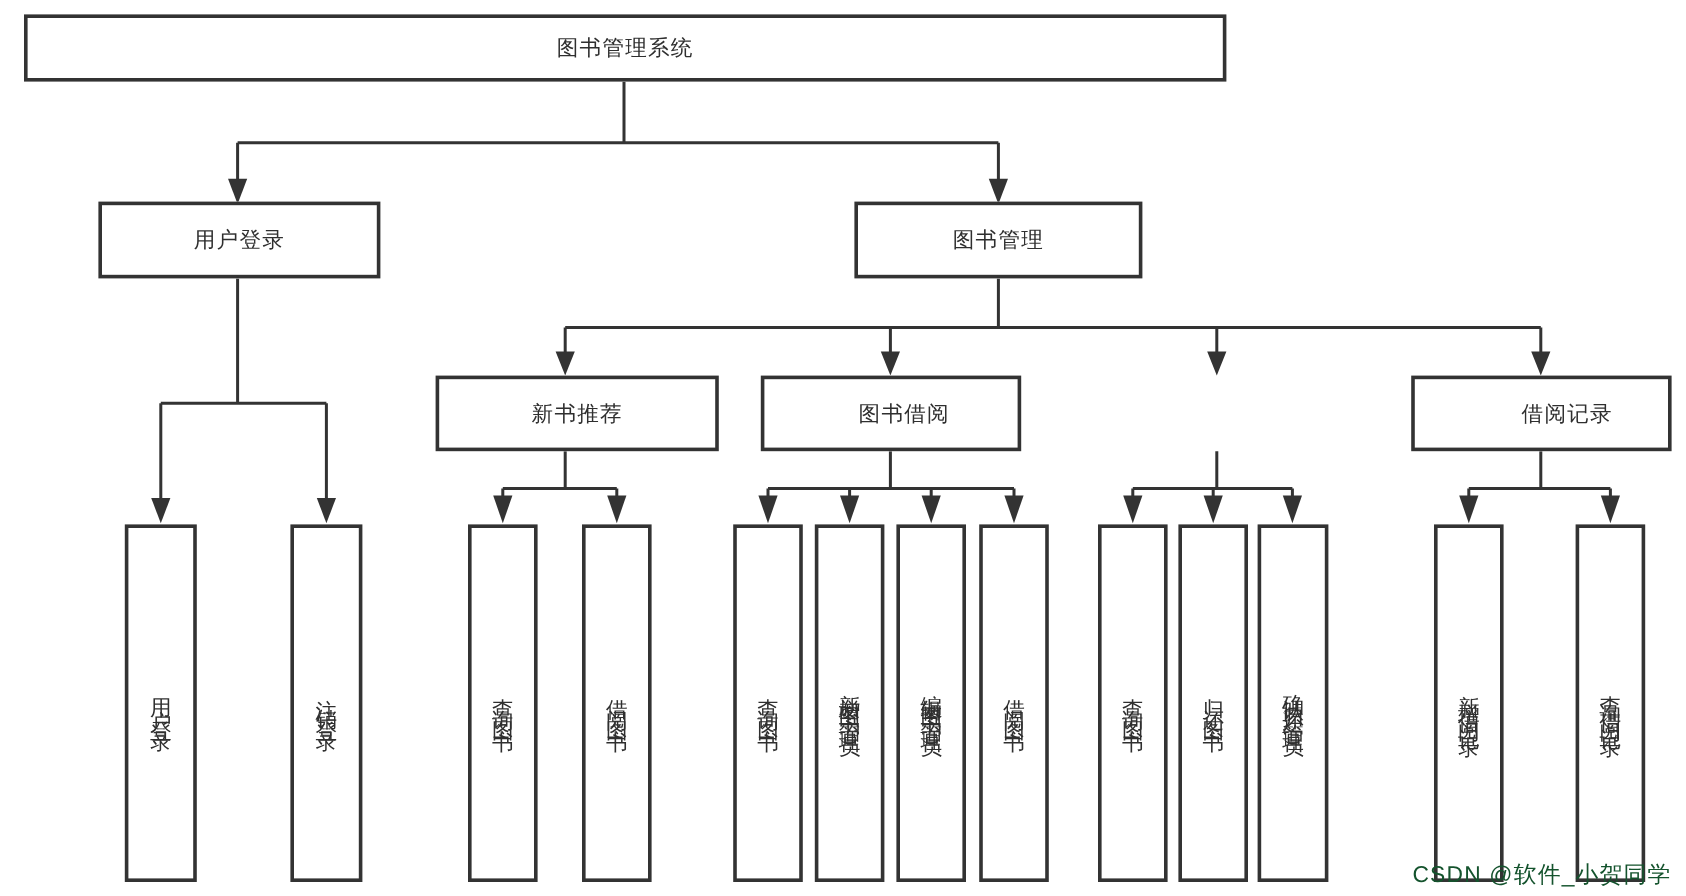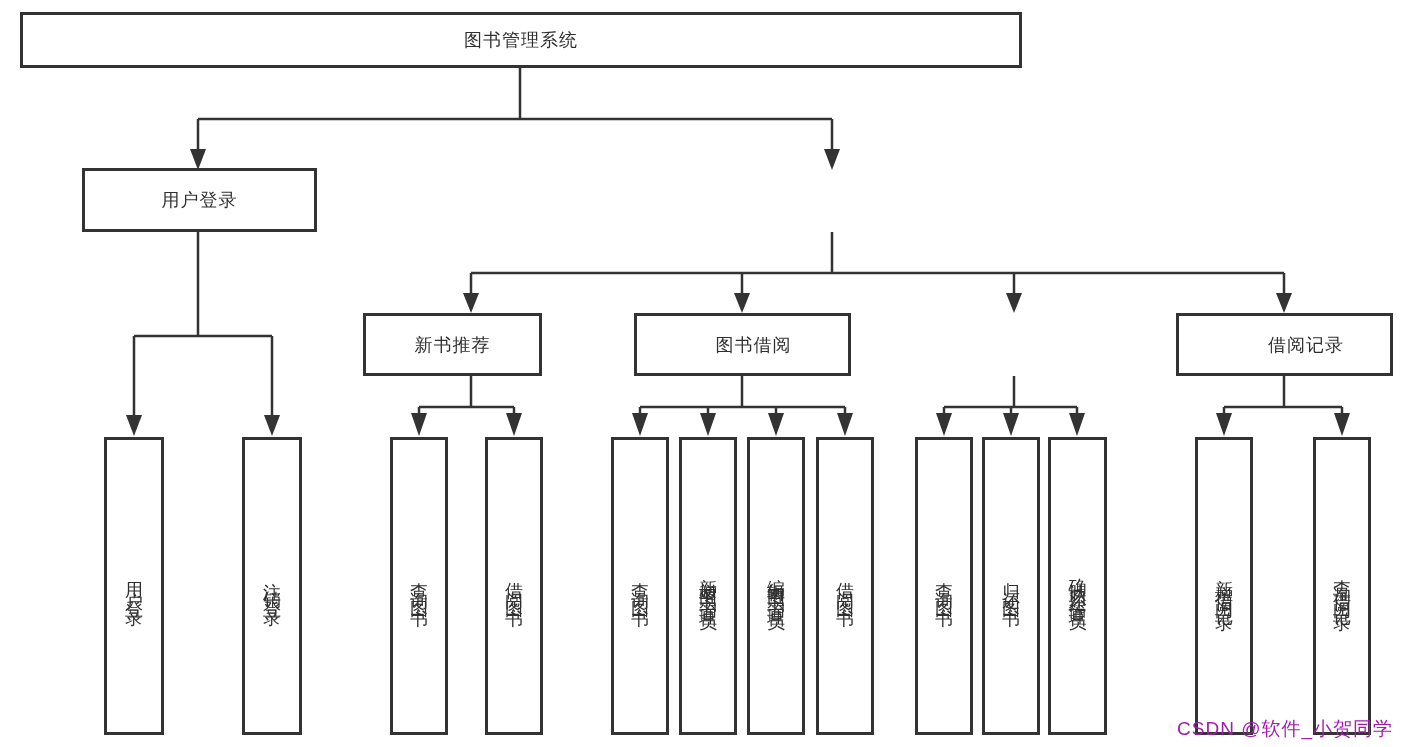--- a/index.html
+++ b/index.html
@@ -36,21 +36,21 @@
     font-size:18px;
     letter-spacing:9px;
     line-height:1;
   }
   .connector-line{stroke:#333333;stroke-width:2.5;fill:none;}
   .arrowhead{fill:#333333;stroke:none;}
   #watermark{
     position:absolute;
     top:716px;right:12px;
     font-size:19px;
-    color:#a21caf;
+    color:#14532d;
     letter-spacing:1px;
     white-space:nowrap;
   }
 </style>
 </head>
 <body>
 
 <div id="canvas">
 
   <svg id="connectors" viewBox="0 0 1405 747" xmlns="http://www.w3.org/2000/svg">
@@ -96,22 +96,25 @@
     </g>
   </svg>
 
   <div class="box" style="left:20px;top:12px;width:1002px;height:56px;">
     <span>图书管理系统</span>
   </div>
 
   <div class="box" style="left:82px;top:168px;width:235px;height:64px;">
     <span>用户登录</span>
   </div>
+  <div class="box" style="left:712px;top:168px;width:240px;height:64px;">
+    <span>图书管理</span>
+  </div>
 
-  <div class="box" style="left:363px;top:313px;width:179px;height:63px;">
+  <div class="box" style="left:363px;top:313px;width:236px;height:63px;">
     <span>新书推荐</span>
   </div>
   <div class="box" style="left:634px;top:313px;width:217px;height:63px;padding-left:22px;">
     <span>图书借阅</span>
   </div>
   <div class="box" style="left:1176px;top:313px;width:217px;height:63px;padding-left:43px;">
     <span>借阅记录</span>
   </div>
 
   <div class="vbox" style="left:104px;top:437px;width:60px;height:298px;">

